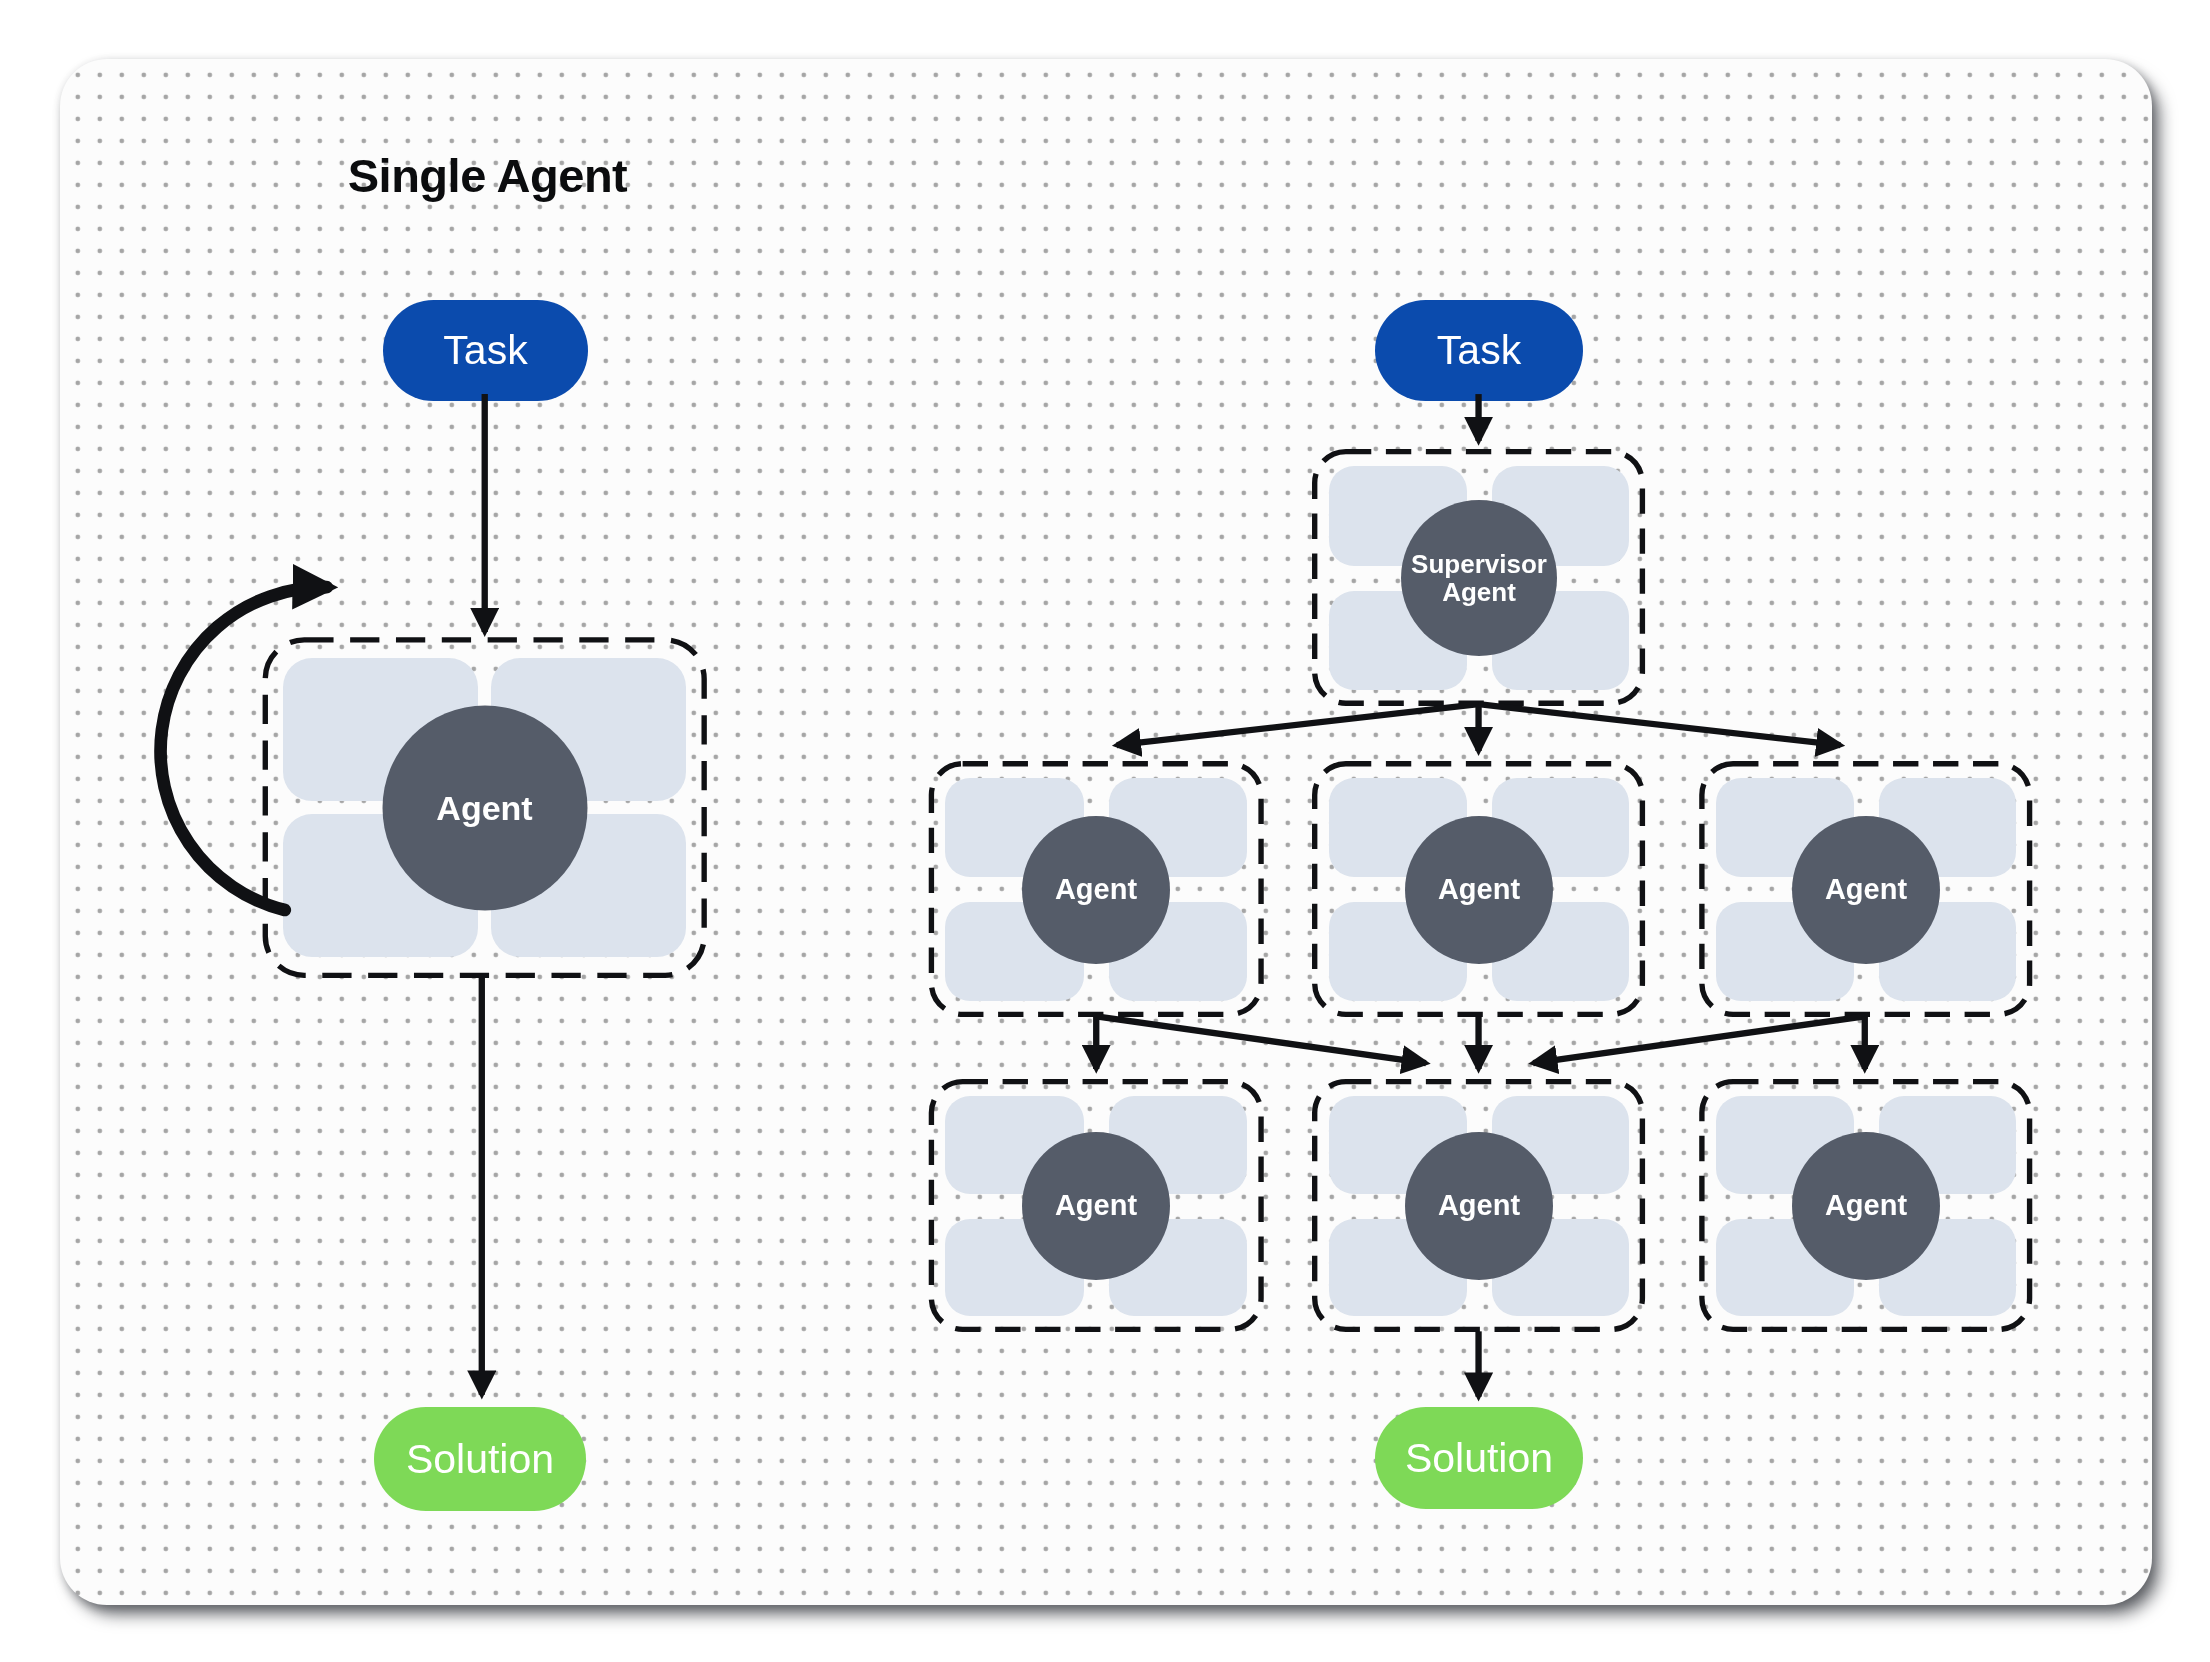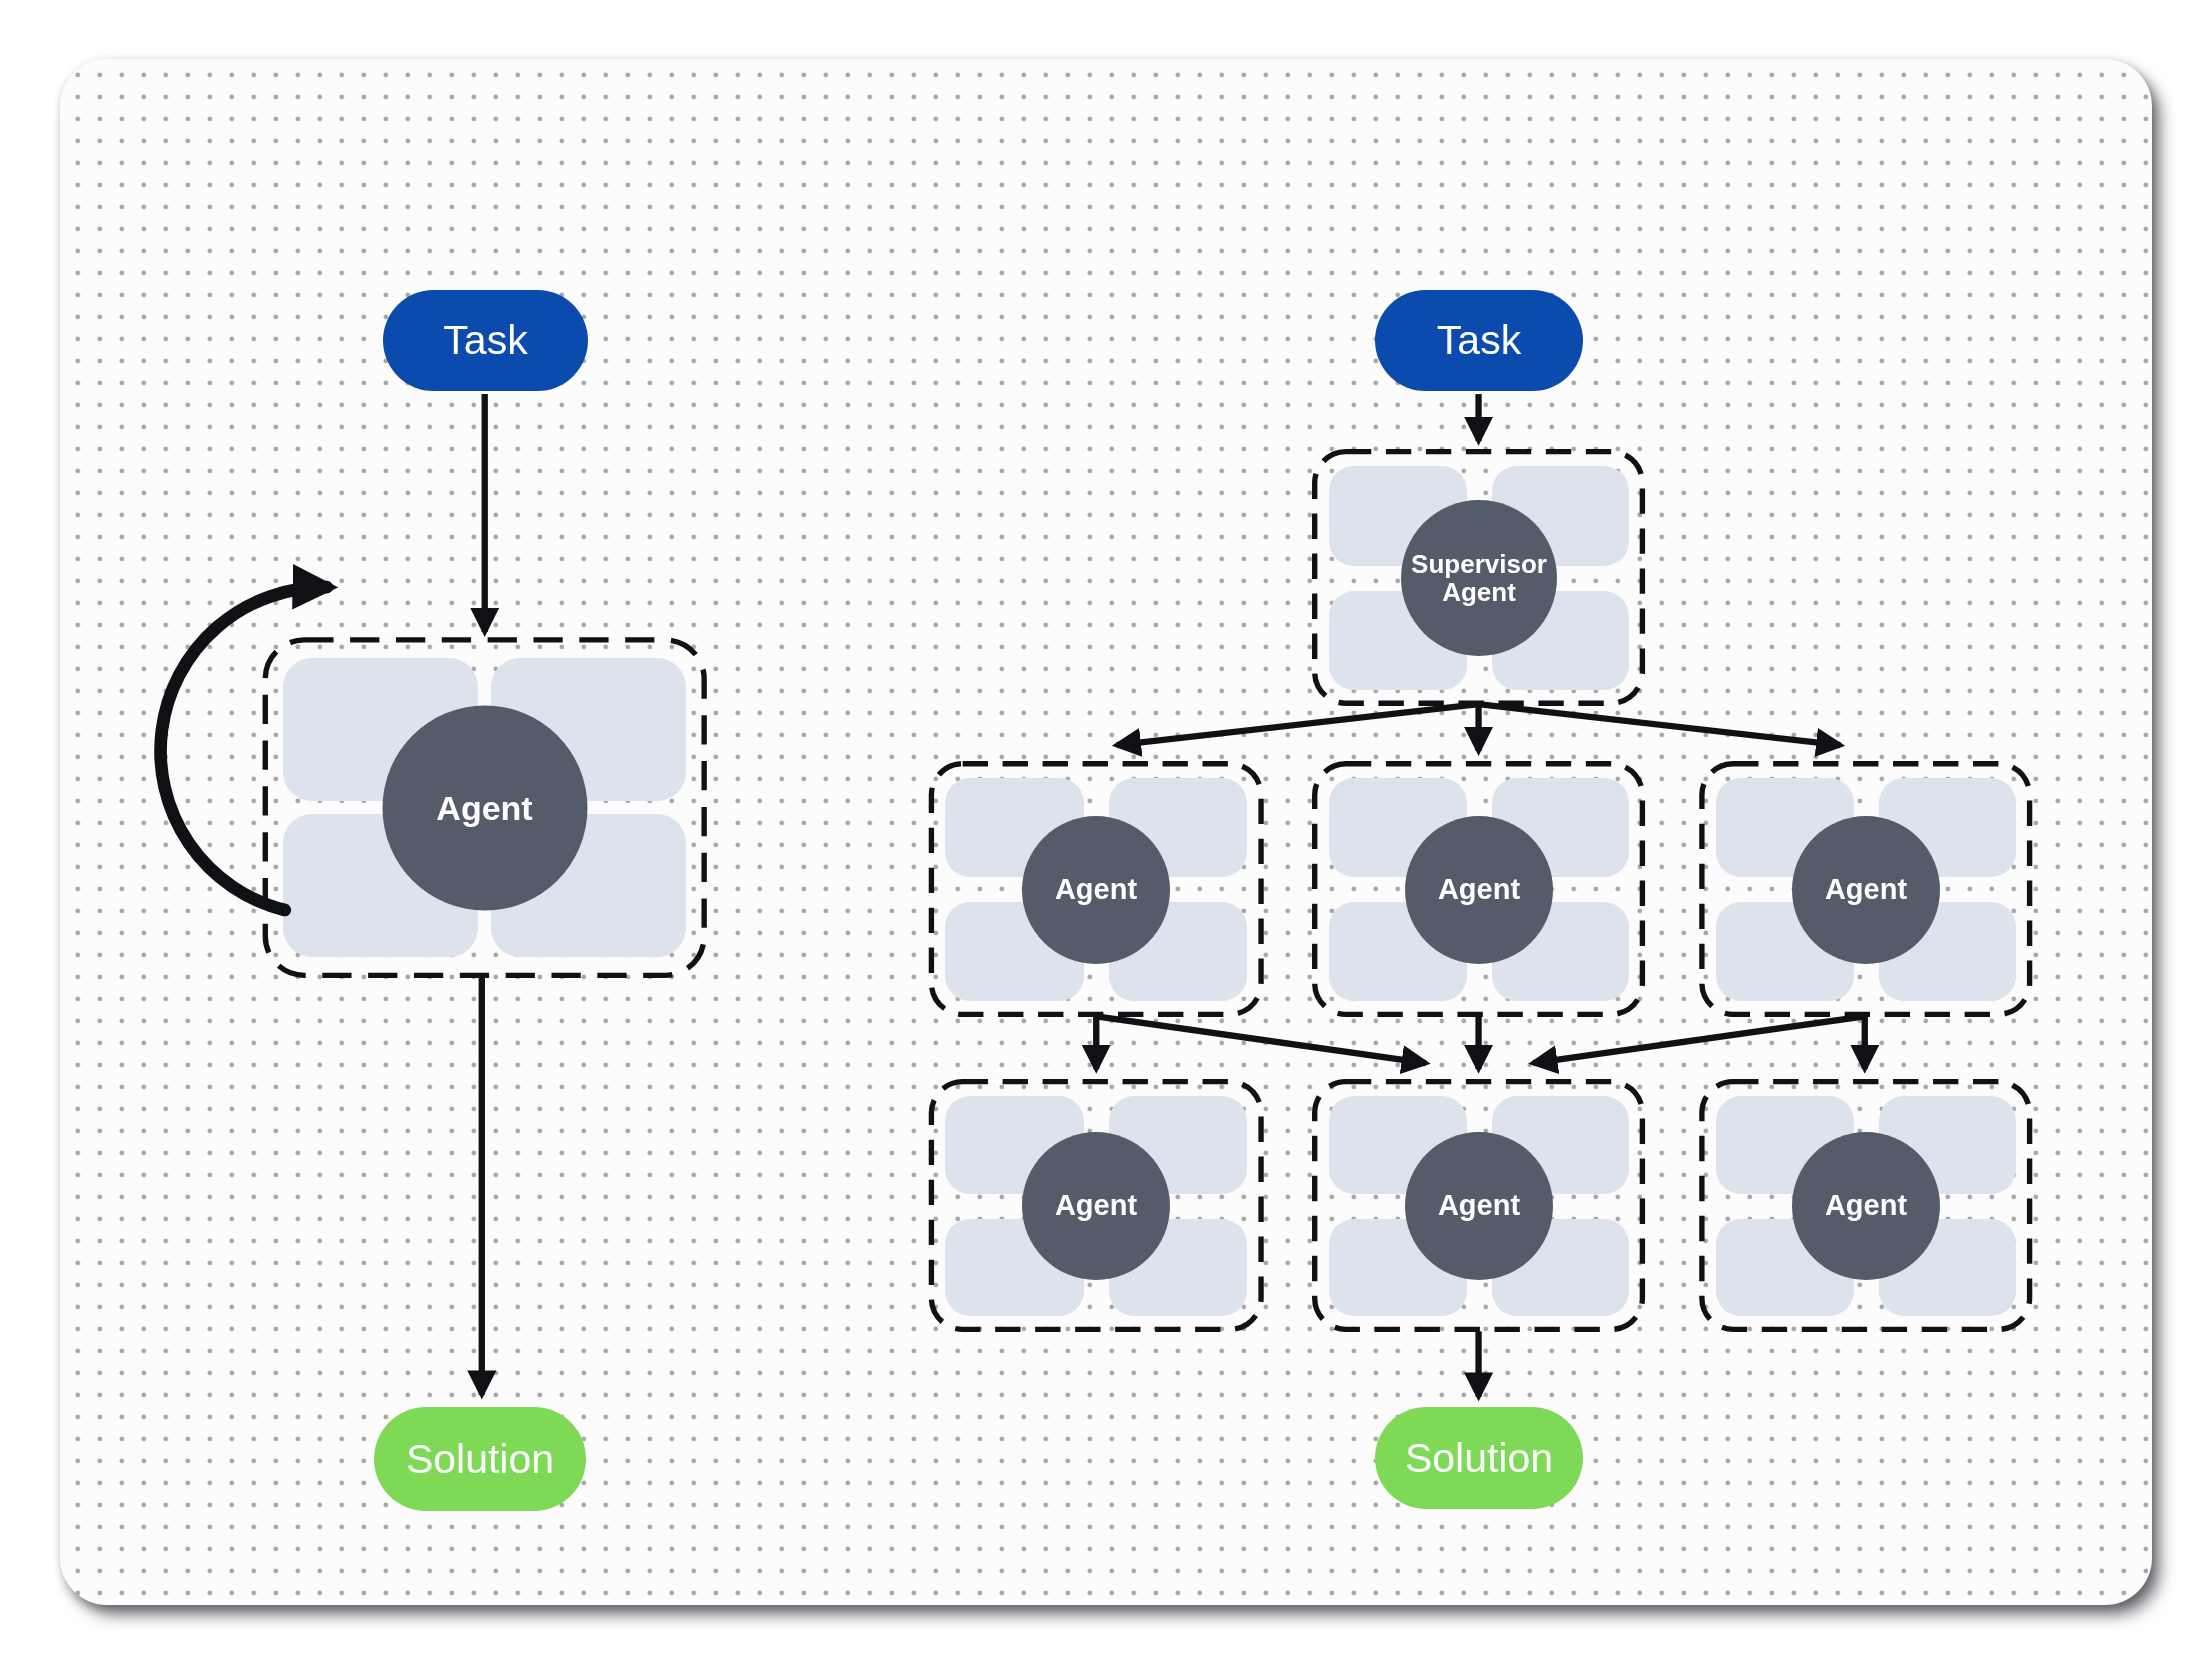--- a/index.html
+++ b/index.html
@@ -23,21 +23,21 @@
     font-size:47px; font-weight:700; color:#0b0c0e;
     text-align:center; line-height:59px; letter-spacing:-0.5px;
   }
   .title-single { left:234px; }
   .title-multi  { left:1225px; }
   
   .pill {
     position:absolute; display:flex; align-items:center; justify-content:center;
     color:#ffffff; font-size:41px; font-weight:400; border-radius:59px;
   }
-  .pill-blue  { background:var(--task-blue); }
+  .pill-blue  { background:var(--task-blue);margin-top:10px; }
   .pill-green { background:var(--solution-green); }
   .task-left      { left:383px; top:290px;  width:205px; height:101px; }
   .task-right     { left:1375px; top:290px; width:208px; height:101px; }
   .solution-left  { left:374px; top:1407px; width:212px; height:104px; }
   .solution-right { left:1375px; top:1407px; width:208px; height:102px; }
   
   .abox {
     position:absolute; box-sizing:border-box;
     display:grid; grid-template-columns:1fr 1fr; grid-template-rows:1fr 1fr;
     padding:13.7px; gap:25px;
@@ -68,20 +68,21 @@
   .outline { fill:none; stroke:var(--ink); stroke-width:5.5; }
   .arrow   { fill:none; stroke:var(--ink); stroke-width:6.5; }
   .loop    { fill:none; stroke:var(--ink); stroke-width:13; stroke-linecap:round; }
 </style>
 </head>
 <body>
 
 <div id="stage">
   <div class="card"></div>
 
+  <div class="diagram-title title-single">Single Agent</div>
 
   <div class="pill pill-blue task-left">
     <span>Task</span>
   </div>
 
   <div class="abox abox-large box-single">
     <div class="tile"></div>
     <div class="tile"></div>
     <div class="tile"></div>
     <div class="tile"></div>

